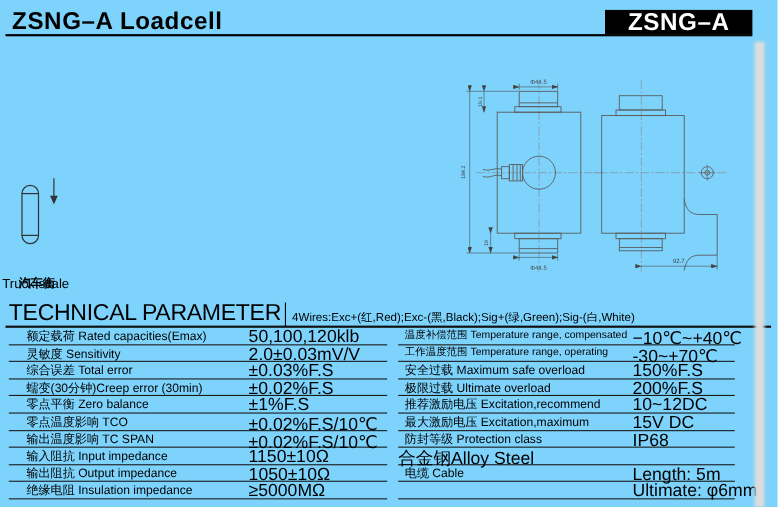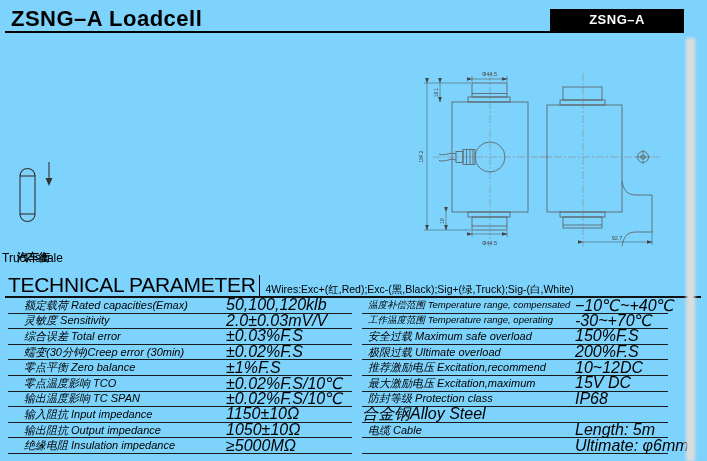--- a/index.html
+++ b/index.html
@@ -3,41 +3,41 @@
 <meta charset="utf-8">
 <style>
   html,body{margin:0;padding:0;background:#fff;}
   #page{position:relative;width:707px;height:461px;background:#7dd3fc;overflow:hidden;
         font-family:"Liberation Sans","DejaVu Sans",sans-serif;color:#000;}
   
   .page-title{position:absolute;left:11px;top:6px;font-size:22px;font-weight:bold;
               letter-spacing:0.5px;white-space:nowrap;}
   .header-rule{position:absolute;left:5px;top:31px;width:679px;height:2px;background:#000;}
   .model-badge{position:absolute;left:550px;top:9px;width:134px;height:22px;background:#000;
-               color:#fff;font-size:13px;font-weight:bold;text-align:center;line-height:22px;
+               color:#fff;font-size:22px;font-weight:bold;text-align:center;line-height:22px;
                letter-spacing:0.5px;}
   
   .app-icon{position:absolute;left:12px;top:158px;}
   .app-label-cn{position:absolute;left:17px;top:238px;font-size:11px;font-weight:bold;white-space:nowrap;margin-top:12px;}
   .app-label-en{position:absolute;left:2px;top:251px;font-size:12px;font-weight:normal;white-space:nowrap;}
   
   .drawing{position:absolute;left:400px;top:55px;}
   .drawing svg text{font-family:"Liberation Sans","DejaVu Sans",sans-serif;fill:#444;}
   
   .section-head{position:absolute;left:8px;top:271px;height:26px;display:flex;align-items:flex-end;justify-content:space-between;}
   .section-title{font-size:21px;font-weight:400;letter-spacing:-0.3px;line-height:24px;white-space:nowrap;}
   .section-divider{display:inline-block;width:0;height:22px;border-left:1.5px solid #000;
                    margin-left:3px;margin-right:6px;}
   .wiring-note{font-size:10.5px;line-height:14px;padding-bottom:1px;white-space:nowrap;}
   .table-topline{position:absolute;left:5px;top:296px;width:696px;height:2px;background:#111;}
   
   .spec{position:absolute;top:298px;border-bottom:0;}
   .spec.left{left:8px;width:344px;}
   .spec.right{left:362px;width:306px;}
-  .spec .row{display:flex;height:14.6px;border-bottom:1px solid #1b1b1b;align-items:center;font-style:italic;}
+  .spec .row{display:flex;height:14.6px;border-bottom:1px solid #1b1b1b;}
   .spec .label{white-space:nowrap;overflow:visible;font-size:11px;}
   .spec.left  .label{width:202px;padding-left:16px;flex:none;}
   .spec.right .label{width:207px;padding-left:6px;flex:none;}
   .spec.right .row:nth-child(-n+2) .label{font-size:9.5px;}
   .spec .value{flex:1;font-size:16px;white-space:nowrap;}
   
   .scan-strip{position:absolute;left:686px;top:38px;width:9px;height:423px;background:#dcdcdc;
               filter:blur(1.5px);}
 </style>
 </head>
@@ -132,21 +132,21 @@
       </g>
       <polygon points="33.5,20 40.5,20 37,28" fill="#333"></polygon>
     </svg>
   </div>
   <div class="app-label-cn">汽车衡</div>
   <div class="app-label-en">Truck scale</div>
 
   <div class="section-head">
     <span class="section-title">TECHNICAL PARAMETER</span>
     <span class="section-divider"></span>
-    <span class="wiring-note">4Wires:Exc+(红,Red);Exc-(黑,Black);Sig+(绿,Truck);Sig-(白,White)</span>
+    <span class="wiring-note">4Wires:Exc+(红,Red);Exc-(黑,Black);Sig+(绿,Green);Sig-(白,White)</span>
   </div>
   <div class="table-topline"></div>
 
   <div class="spec left">
     <div class="row">
         <span class="label">额定载荷 Rated capacities(Emax)</span>
         <span class="value">50,100,120klb</span>
       </div>
     <div class="row">
         <span class="label">灵敏度 Sensitivity</span>

